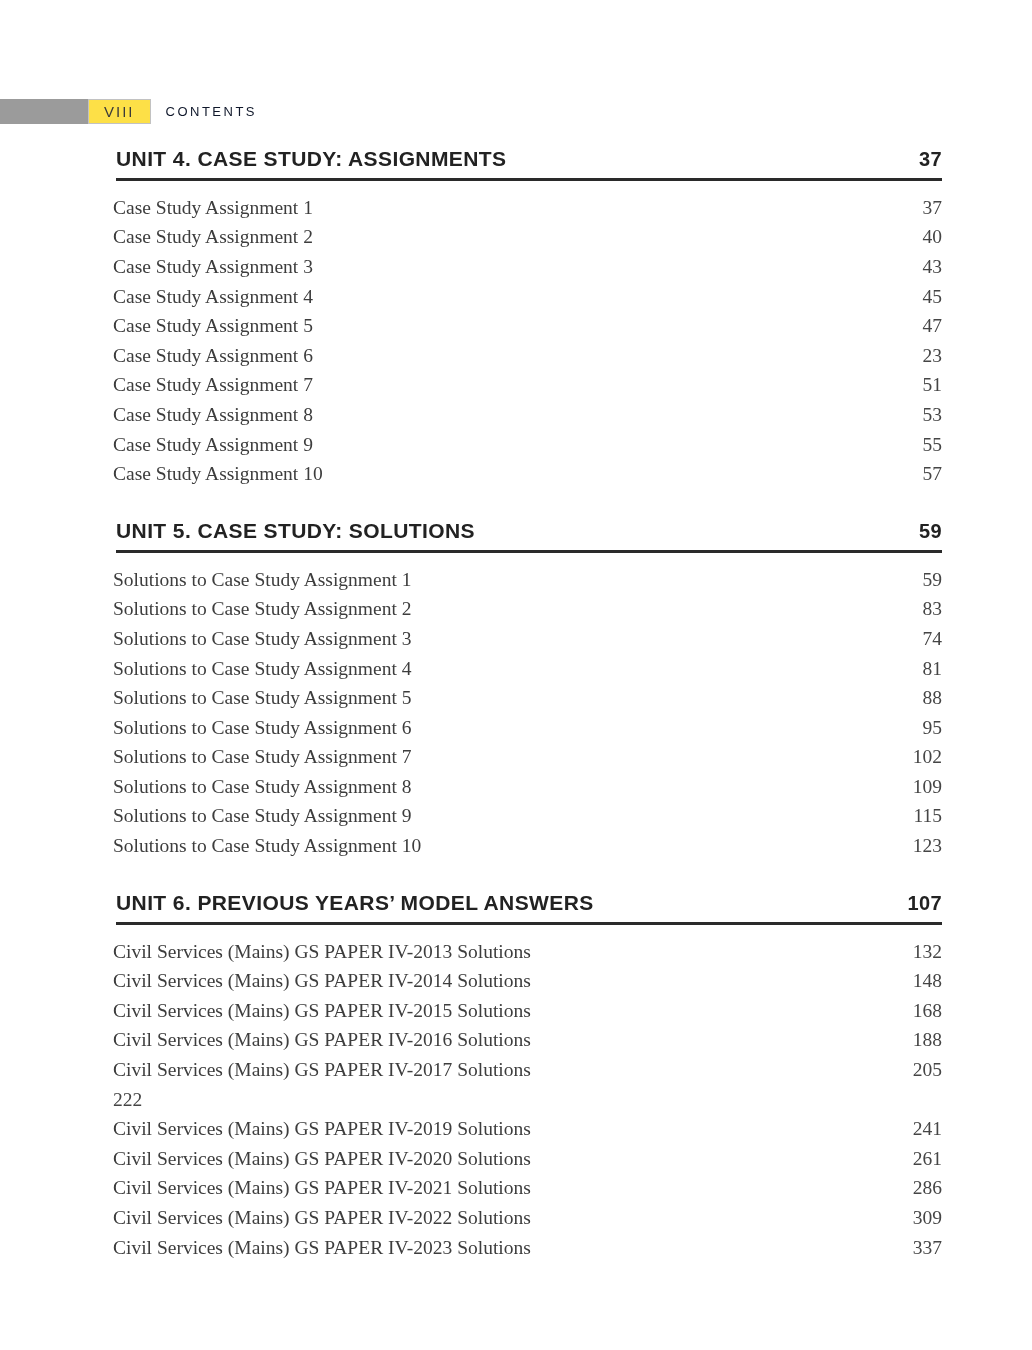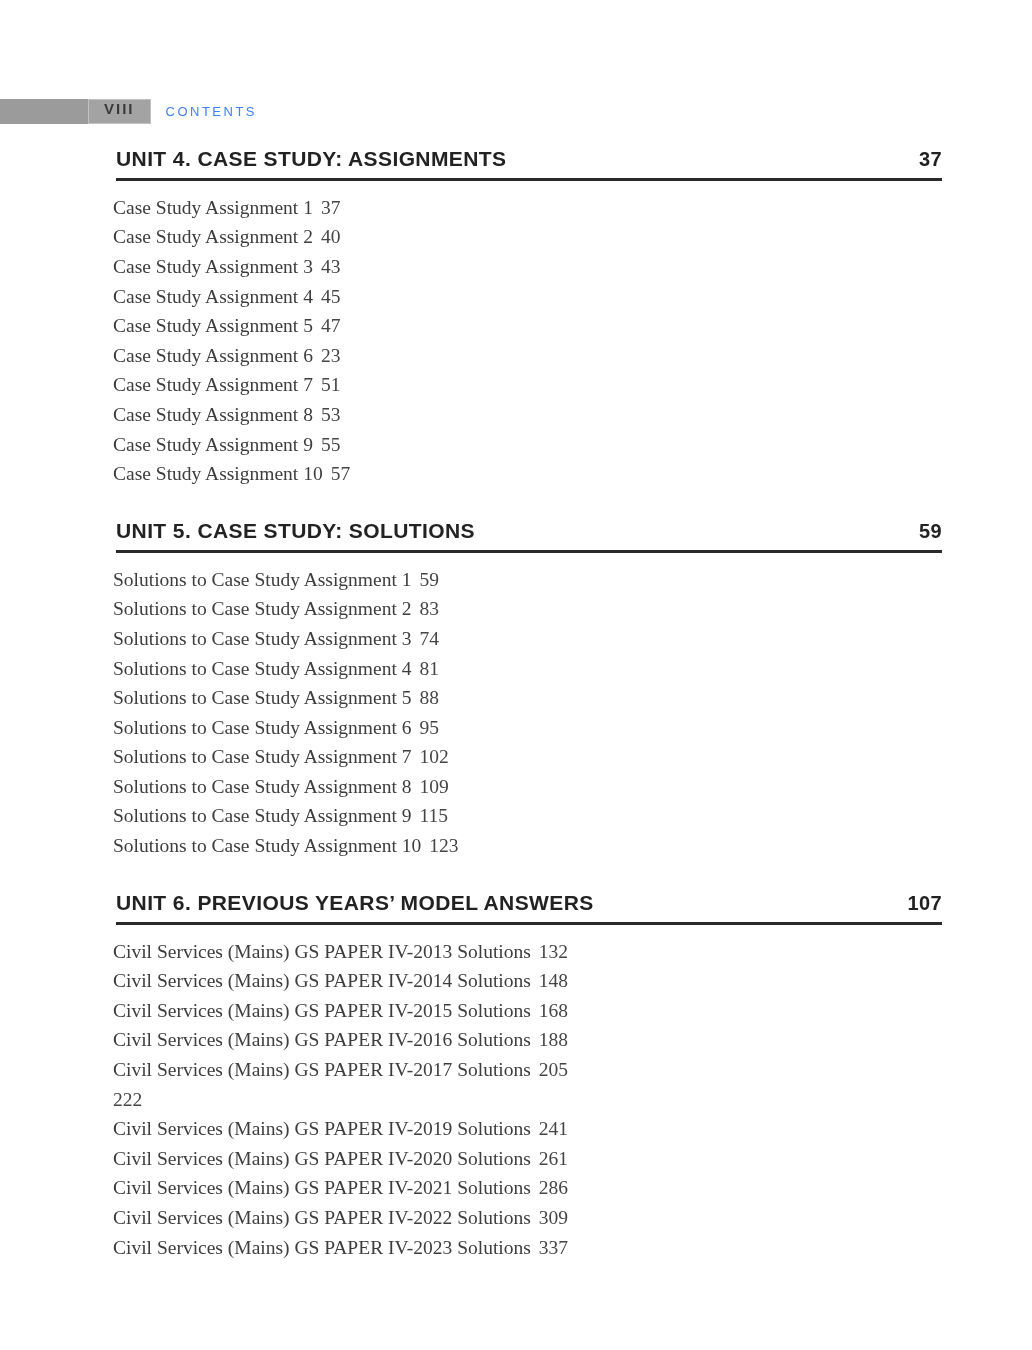--- a/index.html
+++ b/index.html
@@ -2,42 +2,42 @@
 <html><head>
 <meta charset="utf-8">
 <style>
   * { margin:0; padding:0; box-sizing:border-box; }
   html,body { width:1032px; height:1350px; background:#ffffff; }
   body { position:relative; font-family:"Liberation Sans", sans-serif; }
 
   .page-header { position:absolute; top:99px; left:0; height:25px; display:flex; align-items:stretch; }
   .header-bar { width:88px; background:#9b9b9b; }
   .roman-box {
-    border:1px solid #c2c2c2; background:#a3a3a3; padding:0 15px;
-    display:flex; align-items:flex-start;
-    font-weight:bold; font-size:15px; letter-spacing:2px; color:#3a3a3a;
+    border:1px solid #c2c2c2; background:#fde047; padding:0 15px;
+    display:flex; align-items:center;
+    font-weight:normal; font-size:15px; letter-spacing:2px; color:#3a3a3a;
   }
   .header-title {
     margin-left:15px; align-self:center;
-    font-size:13px; letter-spacing:2.5px; color:#3b82f6;
+    font-size:13px; letter-spacing:2.5px; color:#0f172a;
   }
 
   .toc { position:absolute; left:88px; top:147px; width:854px; }
 
   .toc-section { margin-bottom:30px; }
   .section-heading {
     display:flex; justify-content:space-between; align-items:baseline;
     font-weight:bold; font-size:21px; letter-spacing:0.4px; color:#222222;
     border-bottom:3px solid #2a2a2a; padding-bottom:7px;margin-left:28px;
   }
   .section-heading .heading-page { font-size:20px; }
 
   .entries { margin-top:12px; }
   .entry {
-    display:flex; justify-content:flex-start; align-items:center;
+    display:flex; justify-content:space-between; align-items:center;
     height:29.6px; padding-left:25px;
     font-family:"Liberation Serif", serif; font-size:19.5px; color:#3d3d3d;gap:8px;
   }
   .entry .entry-page { color:#454545; }
 </style>
 </head>
 <body>
 
 <div class="page-header">
   <div class="header-bar"></div>

